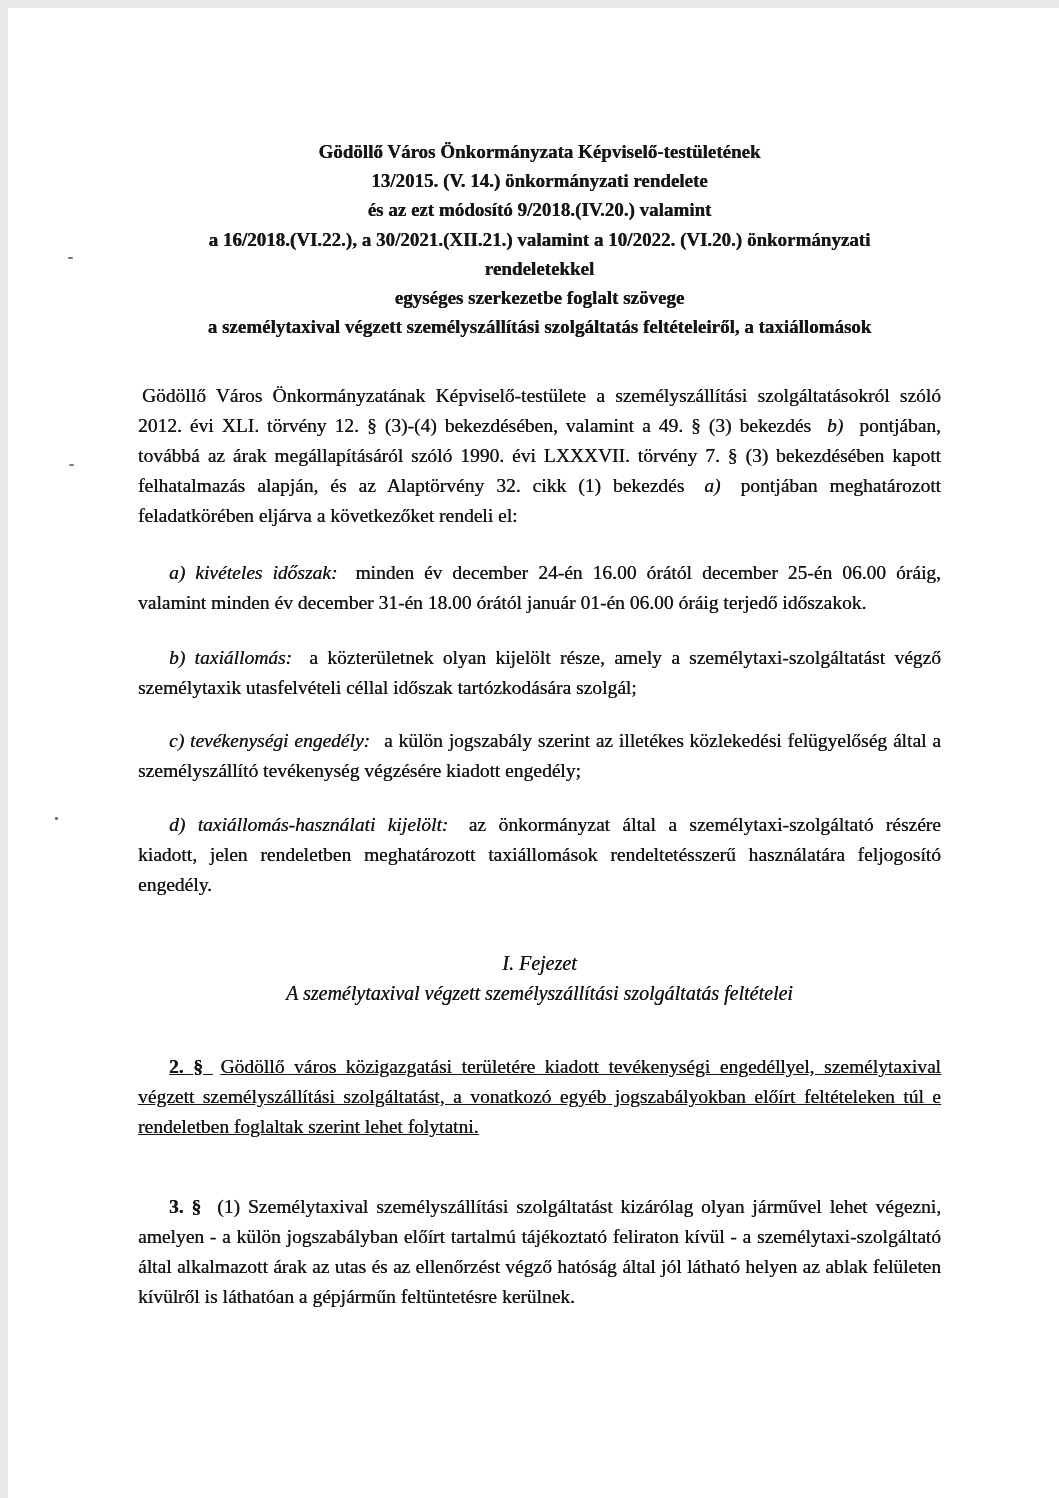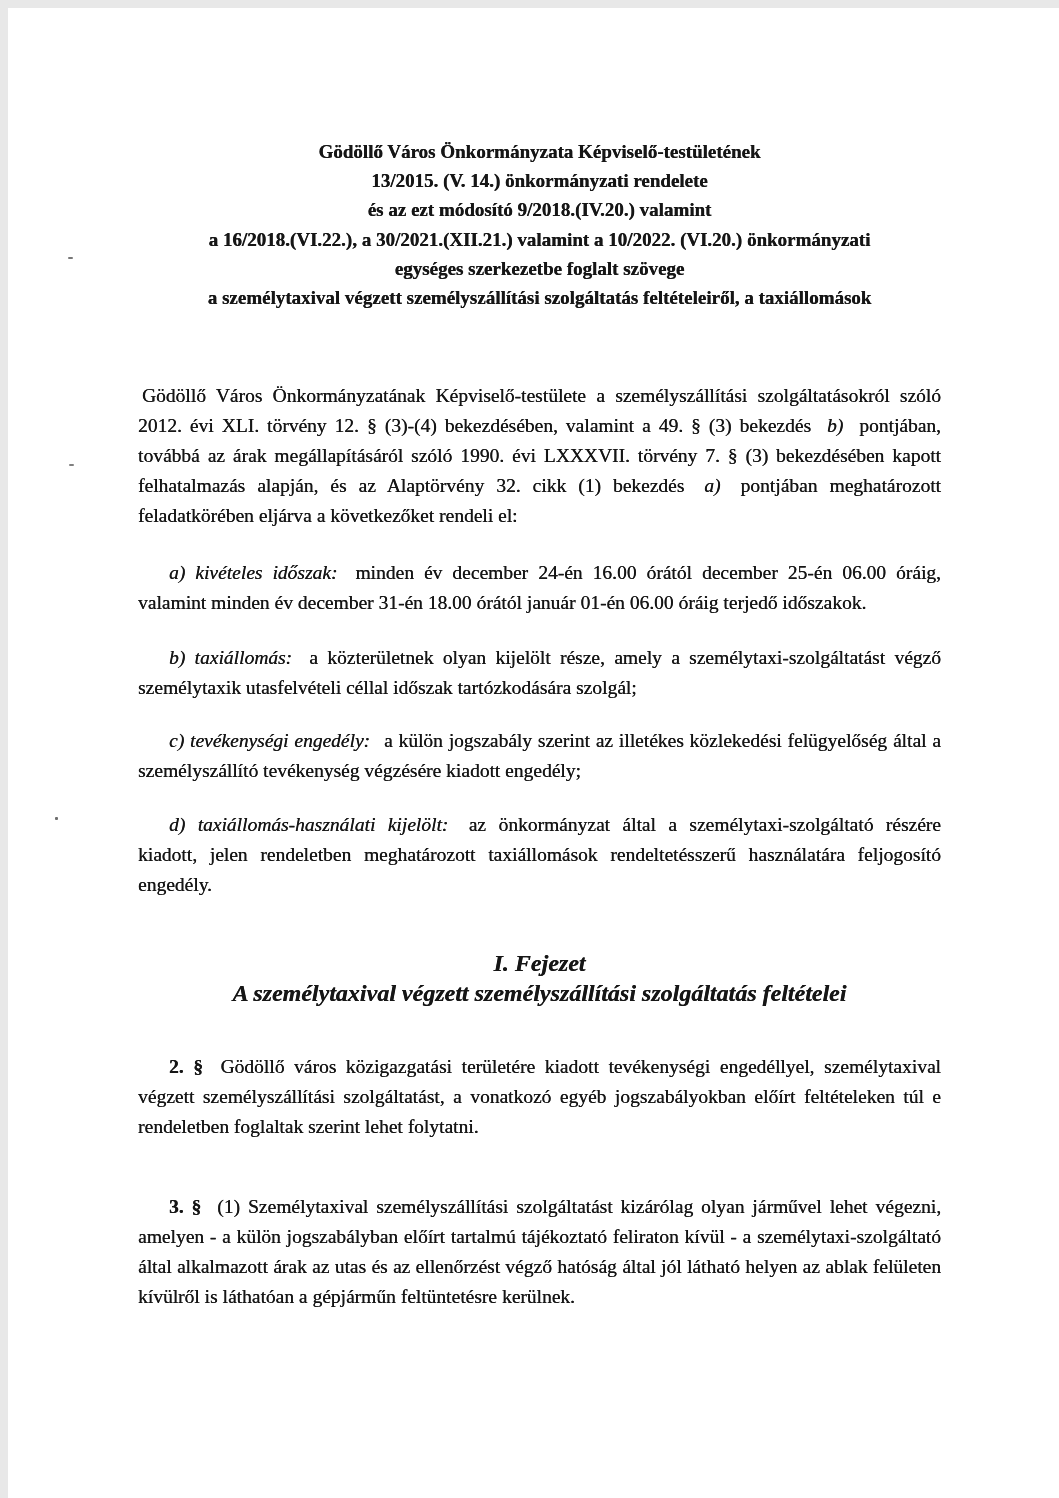--- a/index.html
+++ b/index.html
@@ -36,28 +36,28 @@
   }
   .para { margin-top: 25px; }
   .para.indent { text-indent: 27px; }
   .m-intro { margin-top: 45px; }
   .m-sec1  { margin-top: 23px; }
   .m-a     { margin-top: 27px; }
   .m-b     { margin-top: 25px; }
   .m-c     { margin-top: 23px; }
   .m-d     { margin-top: 24px; }
   .m-chap  { margin-top: 50px; }
-  .m-sec2  { margin-top: 46px; }
+  .m-sec2  { margin-top: 46px; text-decoration: underline; }
   .m-sec3  { margin-top: 50px; }
   .chapter {
     text-align: center;
-    font-weight: bold;
+    font-weight: normal;
     font-style: italic;
     line-height: 26px;
-    font-size: 24px;
+    font-size: 20px;
   }
   .i { font-style: italic; }
   .b { font-weight: bold; }
   
   .speck {
     position: absolute;
     background: #4a4a4a;
     border-radius: 1px;
   }
   .speck.s1 { left: 52px;  top: 241px; width: 5px; height: 2px; opacity: .75; }
@@ -84,20 +84,21 @@
 
   <div class="speck s1"></div>
   <div class="speck s2"></div>
   <div class="speck s3"></div>
 
   <header class="doc-header">
     <div>Gödöllő Város Önkormányzata Képviselő-testületének</div>
     <div>13/2015. (V. 14.) önkormányzati rendelete</div>
     <div>és az ezt módosító 9/2018.(IV.20.) valamint</div>
     <div>a 16/2018.(VI.22.), a 30/2021.(XII.21.) valamint a 10/2022. (VI.20.) önkormányzati</div>
+    <div>rendeletekkel</div>
     <div>egységes szerkezetbe foglalt szövege</div>
     <div>a személytaxival végzett személyszállítási szolgáltatás feltételeiről, a taxiállomások</div>
   </header>
 
   <main class="doc-body">
 
     <p class="para m-intro"><span>Gödöllő Város Önkormányzatának Képviselő-testülete a személyszállítási szolgáltatásokról szóló 2012. évi XLI. törvény 12. § (3)-(4) bekezdésében, valamint a 49. § (3) bekezdés </span><span class="i">b)</span><span> pontjában, továbbá az árak megállapításáról szóló 1990. évi LXXXVII. törvény 7. § (3) bekezdésében kapott felhatalmazás alapján, és az Alaptörvény 32. cikk (1) bekezdés </span><span class="i">a)</span><span> pontjában meghatározott feladatkörében eljárva a következőket rendeli el:</span></p>
 
 
     <p class="para indent m-a"><span class="i">a) kivételes időszak:</span><span> minden év december 24-én 16.00 órától december 25-én 06.00 óráig, valamint minden év december 31-én 18.00 órától január 01-én 06.00 óráig terjedő időszakok.</span></p>

